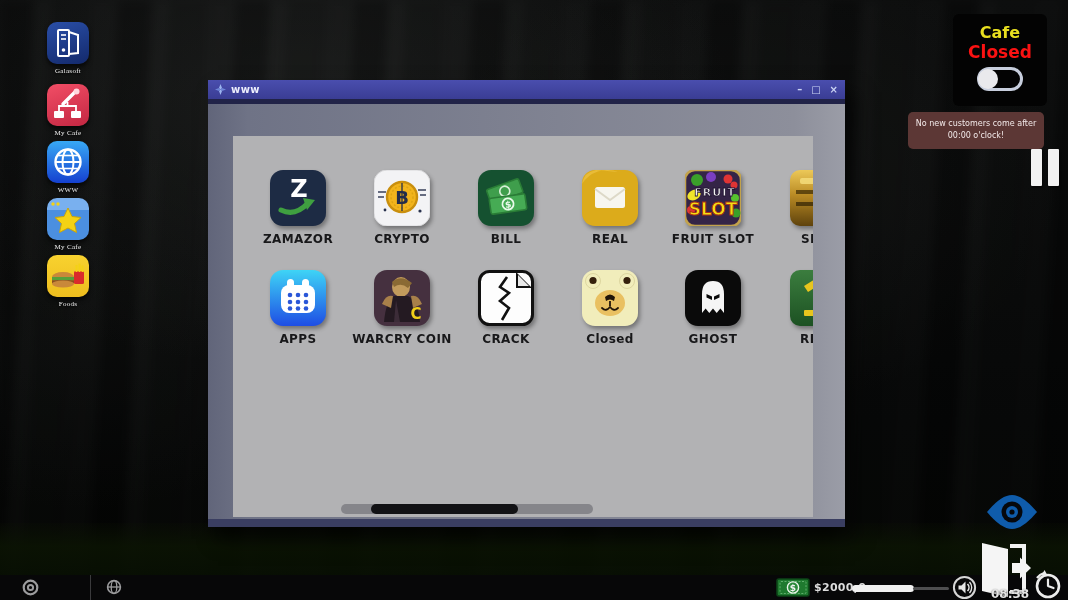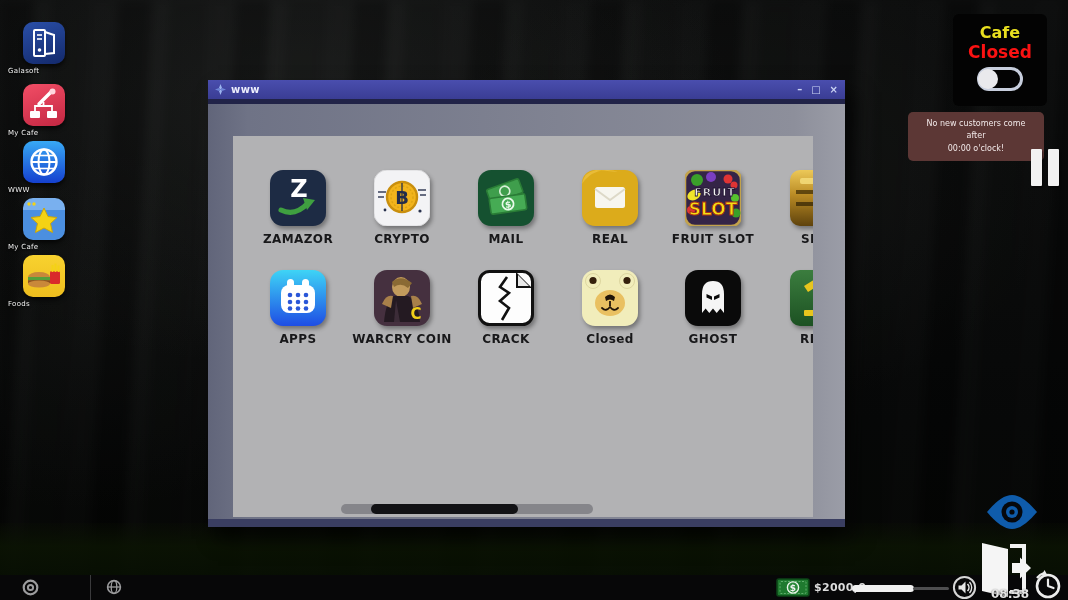--- a/index.html
+++ b/index.html
@@ -18,21 +18,21 @@
     background:repeating-linear-gradient(93deg,
       rgba(0,0,0,0.55) 0 34px, rgba(52,54,52,0.20) 34px 52px,
       rgba(14,16,14,0.40) 52px 90px, rgba(36,38,36,0.16) 90px 118px);
   }
   .ground {
     position:absolute; left:0; right:0; bottom:25px; height:52px; opacity:.85;
     background:linear-gradient(rgba(12,18,4,0.2), #0b1403 45%, #081003);
   }
 
   
-  .dicon { position:absolute; left:8px; width:72px; cursor:pointer; }
+  .dicon { position:absolute; left:32px; width:72px; text-align:center; cursor:pointer;font-family:Liberation Serif, serif; }
   .dicon .ic { width:42px; height:42px; border-radius:10px; margin:0 auto; box-shadow:0 3px 4px rgba(0,0,0,.65); }
   .dicon .lbl { color:#f2f2f2; font-size:7px; margin-top:3px; text-shadow:0 1px 2px #000; letter-spacing:.3px; }
   .d1{top:22px} .d2{top:84px} .d3{top:141px} .d4{top:198px} .d5{top:255px}
   .ic-soft { background:linear-gradient(160deg,#2a4fa8,#13296b); }
   .ic-net  { background:linear-gradient(160deg,#f24e66,#c32742); }
   .ic-www  { background:linear-gradient(180deg,#38a9f5,#1540cf); }
   .ic-star { background:linear-gradient(180deg,#79b0ef 0 12px,#4b8fe0 12px); }
   .ic-food { background:linear-gradient(180deg,#f8d22f,#eebd1e); }
 
   
@@ -67,21 +67,21 @@
   .cafe { position:absolute; left:953px; top:14px; width:94px; height:92px;
           background:#030303; border-radius:6px; text-align:center; }
   .cafe-title { margin-top:9px; font-size:16px; font-weight:bold; color:#e8df1f; }
   .cafe-state { font-size:17px; font-weight:bold; color:#fb1212; }
   .toggle { position:relative; width:46px; height:24px; margin:5px auto 0;
             border:3px solid #c7cedd; border-radius:13px; cursor:pointer; }
   .knob { position:absolute; left:-2px; top:-1px; width:20px; height:20px;
           border-radius:50%; background:#e9e9ec; }
 
   .tooltip { position:absolute; left:908px; top:112px; width:136px;
-             background:#5c3735; border-radius:5px; padding:6px 12px;
+             background:#5c3735; border-radius:5px; padding:6px 0;
              color:#f2e9e9; font-size:8px; text-align:center; line-height:1.55; }
 
   .pause { position:absolute; left:1031px; top:149px; display:flex; gap:6px; cursor:pointer; }
   .pause span { width:11px; height:37px; background:#f2f2f2; border-radius:1px; display:block;
                 box-shadow:1px 2px 2px rgba(0,0,0,.5); }
 
   
   .eye-btn { position:absolute; left:983px; top:492px; width:58px; height:40px; cursor:pointer; }
   .door-btn { position:absolute; left:972px; top:540px; width:64px; height:60px; cursor:pointer; z-index:6; }
   .clock-btn { position:absolute; left:1032px; top:569px; width:32px; height:32px; cursor:pointer; z-index:6; }
@@ -229,21 +229,21 @@
             <g transform="rotate(-20 26 22)">
               <rect x="10" y="14" width="34" height="15" rx="2" fill="#3f9e4c" stroke="#2a7c36" stroke-width="1.6"></rect>
               <circle cx="27" cy="21.5" r="5" fill="none" stroke="#d8f0d8" stroke-width="1.6"></circle>
             </g>
             <g transform="rotate(-8 30 34)">
               <rect x="12" y="26" width="36" height="16" rx="2" fill="#46ab54" stroke="#2a7c36" stroke-width="1.6"></rect>
               <circle cx="30" cy="34" r="5.6" fill="none" stroke="#eafaea" stroke-width="1.7"></circle>
               <text x="30" y="37.5" font-size="9" font-weight="bold" fill="#eafaea" text-anchor="middle" font-family="DejaVu Sans">$</text>
             </g>
           </svg>
-          <div class="alabel">MAIL</div>
+          <div class="alabel">BILL</div>
         </div>
 
         <div class="cell c3 r0">
           <svg class="app" viewBox="0 0 56 56">
             <rect width="56" height="56" rx="13" fill="#dcab1b"></rect>
             <path d="M0 14 A30 30 0 0 1 36 2 L14 0 Q2 2 0 14 Z" fill="#eec345" opacity=".7"></path>
             <rect x="13" y="17" width="30" height="21" rx="2.5" fill="#f7f6ef"></rect>
             <path d="M13 19 L28 30 L43 19" fill="none" stroke="#ddd9c8" stroke-width="2"></path>
           </svg>
           <div class="alabel">REAL</div>

